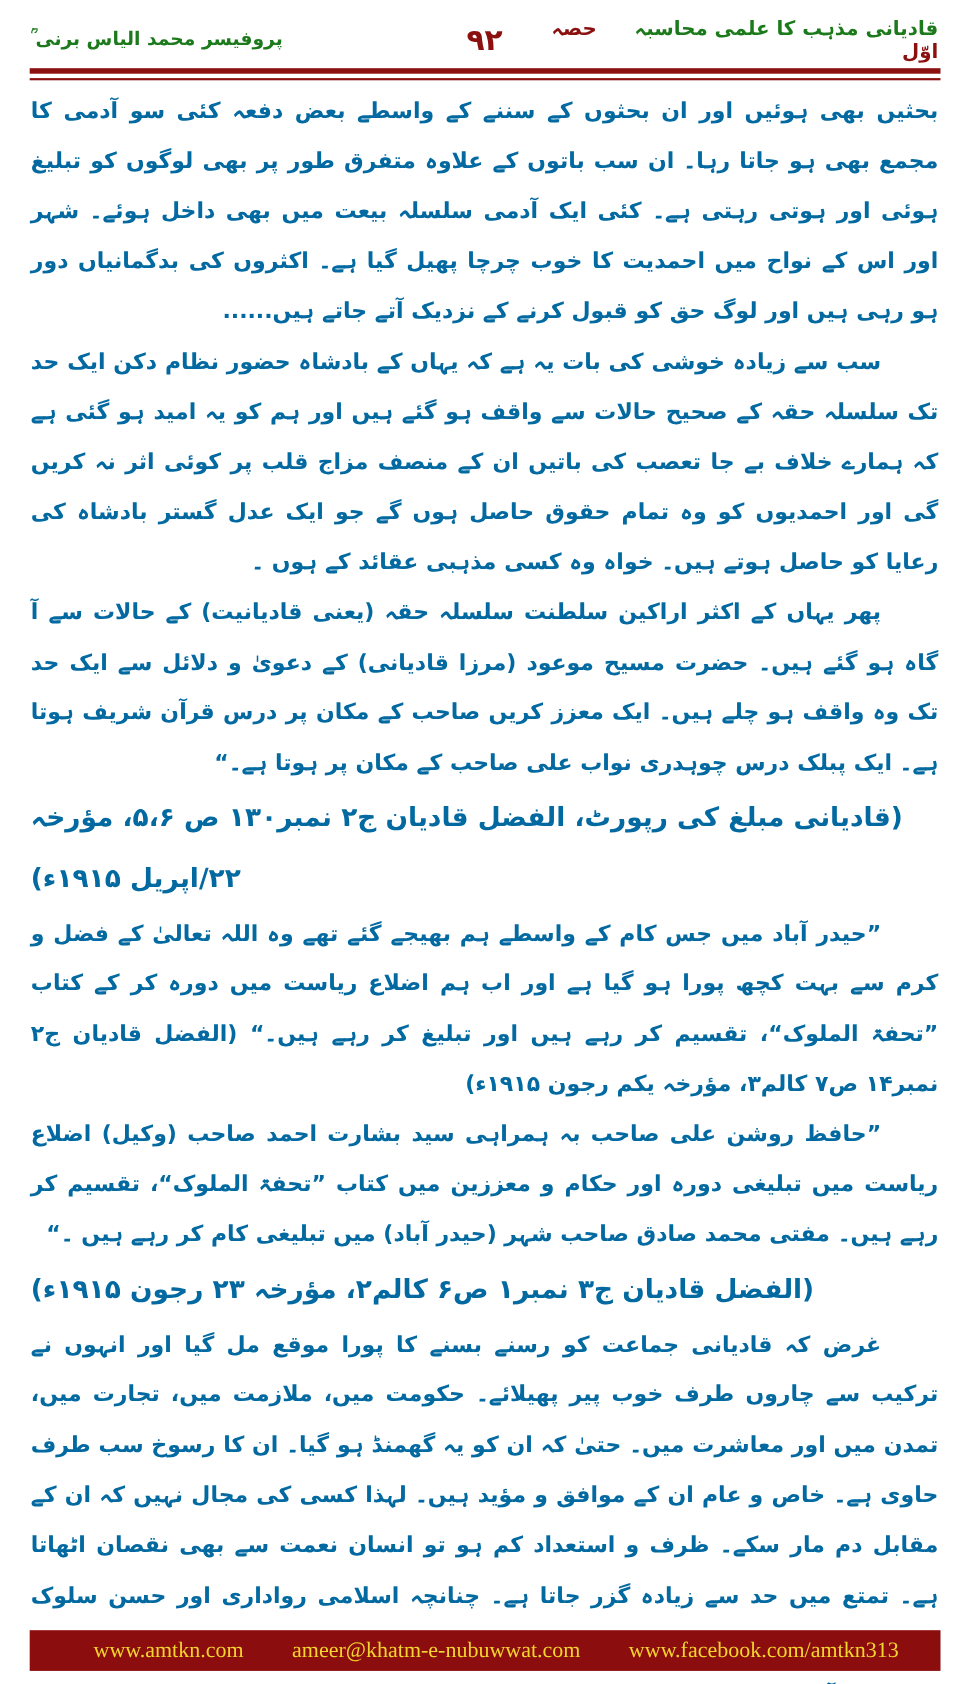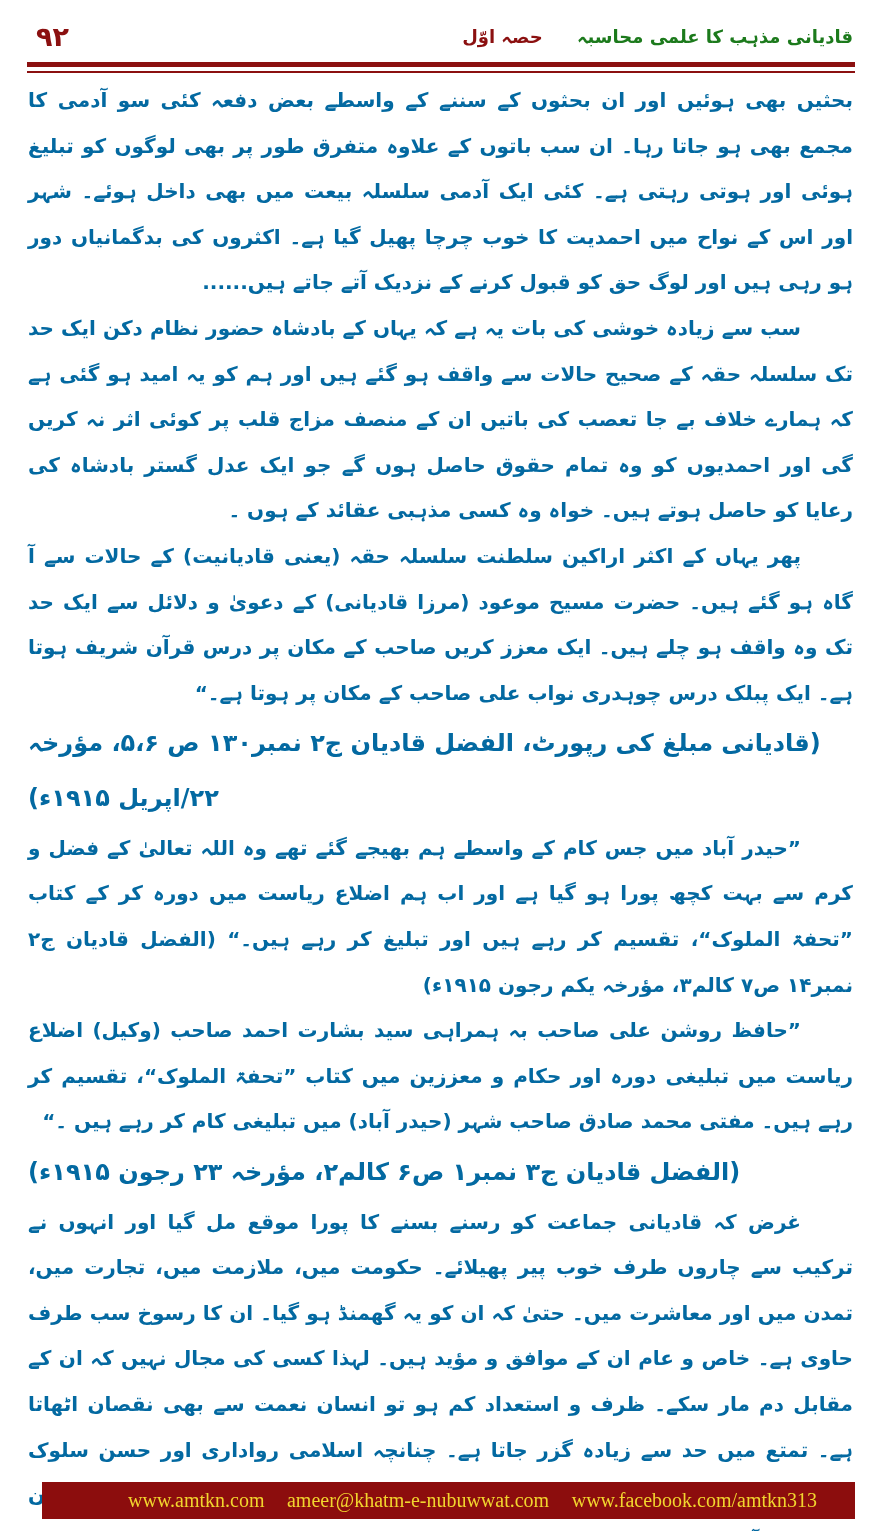--- a/index.html
+++ b/index.html
@@ -31,39 +31,40 @@
     font-size:20px;
     font-weight:700;
     line-height:2.28;
   }
   .body-text p{margin:0;padding:0;}
   .blk-flush{text-indent:0;}
   .blk-indent{text-indent:52px;}
   .blk-citation{text-align:left;text-indent:0;font-size:24px;}
   
   .footer-bar{
-    position:absolute;left:42px;right:26px;bottom:12px;height:37px;
+    position:absolute;left:27px;right:26px;bottom:12px;height:37px;
     display:flex;align-items:center;justify-content:space-between;
-    padding:0 38px 0 86px;box-sizing:border-box;
+    padding:0 38px 0 58px;box-sizing:border-box;
     font-family:"Liberation Serif",serif;
     font-size:20px;
     direction:ltr;
   }
   .footer-bar span{white-space:nowrap;}
 </style>
 </head>
 <body>
 
 <div id="page">
 
   <div class="header">
     <div class="h-right">
       <span style="color: rgb(28, 122, 28); margin-left: 28px;">قادیانی مذہب کا علمی محاسبہ </span><span style="color: rgb(139, 16, 16);">حصہ اوّل</span>
     </div>
     <div class="h-center" style="color: rgb(139, 16, 16);">۹۲</div>
+    <div class="h-left" style="color: rgb(28, 122, 28);">پروفیسر محمد الیاس برنی ؒ</div>
   </div>
 
   <div class="double-rule" style="border-top: 5px solid rgb(139, 16, 16); border-bottom: 2px solid rgb(139, 16, 16);"></div>
 
   <div class="body-text" style="color: #0369a1;">
       <p class="blk-flush">بحثیں بھی ہوئیں اور ان بحثوں کے سننے کے واسطے بعض دفعہ کئی سو آدمی کا مجمع بھی ہو جاتا رہا۔ ان سب باتوں کے علاوہ متفرق طور پر بھی لوگوں کو تبلیغ ہوئی اور ہوتی رہتی ہے۔ کئی ایک آدمی سلسلہ بیعت میں بھی داخل ہوئے۔ شہر اور اس کے نواح میں احمدیت کا خوب چرچا پھیل گیا ہے۔ اکثروں کی بدگمانیاں دور ہو رہی ہیں اور لوگ حق کو قبول کرنے کے نزدیک آتے جاتے ہیں......</p>
       <p class="blk-indent">سب سے زیادہ خوشی کی بات یہ ہے کہ یہاں کے بادشاہ حضور نظام دکن ایک حد تک سلسلہ حقہ کے صحیح حالات سے واقف ہو گئے ہیں اور ہم کو یہ امید ہو گئی ہے کہ ہمارے خلاف بے جا تعصب کی باتیں ان کے منصف مزاج قلب پر کوئی اثر نہ کریں گی اور احمدیوں کو وہ تمام حقوق حاصل ہوں گے جو ایک عدل گستر بادشاہ کی رعایا کو حاصل ہوتے ہیں۔ خواہ وہ کسی مذہبی عقائد کے ہوں ۔</p>
       <p class="blk-indent">پھر یہاں کے اکثر اراکین سلطنت سلسلہ حقہ (یعنی قادیانیت) کے حالات سے آ گاہ ہو گئے ہیں۔ حضرت مسیح موعود (مرزا قادیانی) کے دعویٰ و دلائل سے ایک حد تک وہ واقف ہو چلے ہیں۔ ایک معزز کریں صاحب کے مکان پر درس قرآن شریف ہوتا ہے۔ ایک پبلک درس چوہدری نواب علی صاحب کے مکان پر ہوتا ہے۔“</p>
       <p class="blk-citation">(قادیانی مبلغ کی رپورٹ، الفضل قادیان ج۲ نمبر۱۳۰ ص ۵،۶، مؤرخہ ۲۲/اپریل ۱۹۱۵ء)</p>
       <p class="blk-indent">”حیدر آباد میں جس کام کے واسطے ہم بھیجے گئے تھے وہ اللہ تعالیٰ کے فضل و کرم سے بہت کچھ پورا ہو گیا ہے اور اب ہم اضلاع ریاست میں دورہ کر کے کتاب ”تحفۃ الملوک“، تقسیم کر رہے ہیں اور تبلیغ کر رہے ہیں۔“   (الفضل قادیان ج۲ نمبر۱۴ ص۷ کالم۳، مؤرخہ یکم رجون ۱۹۱۵ء)</p>

